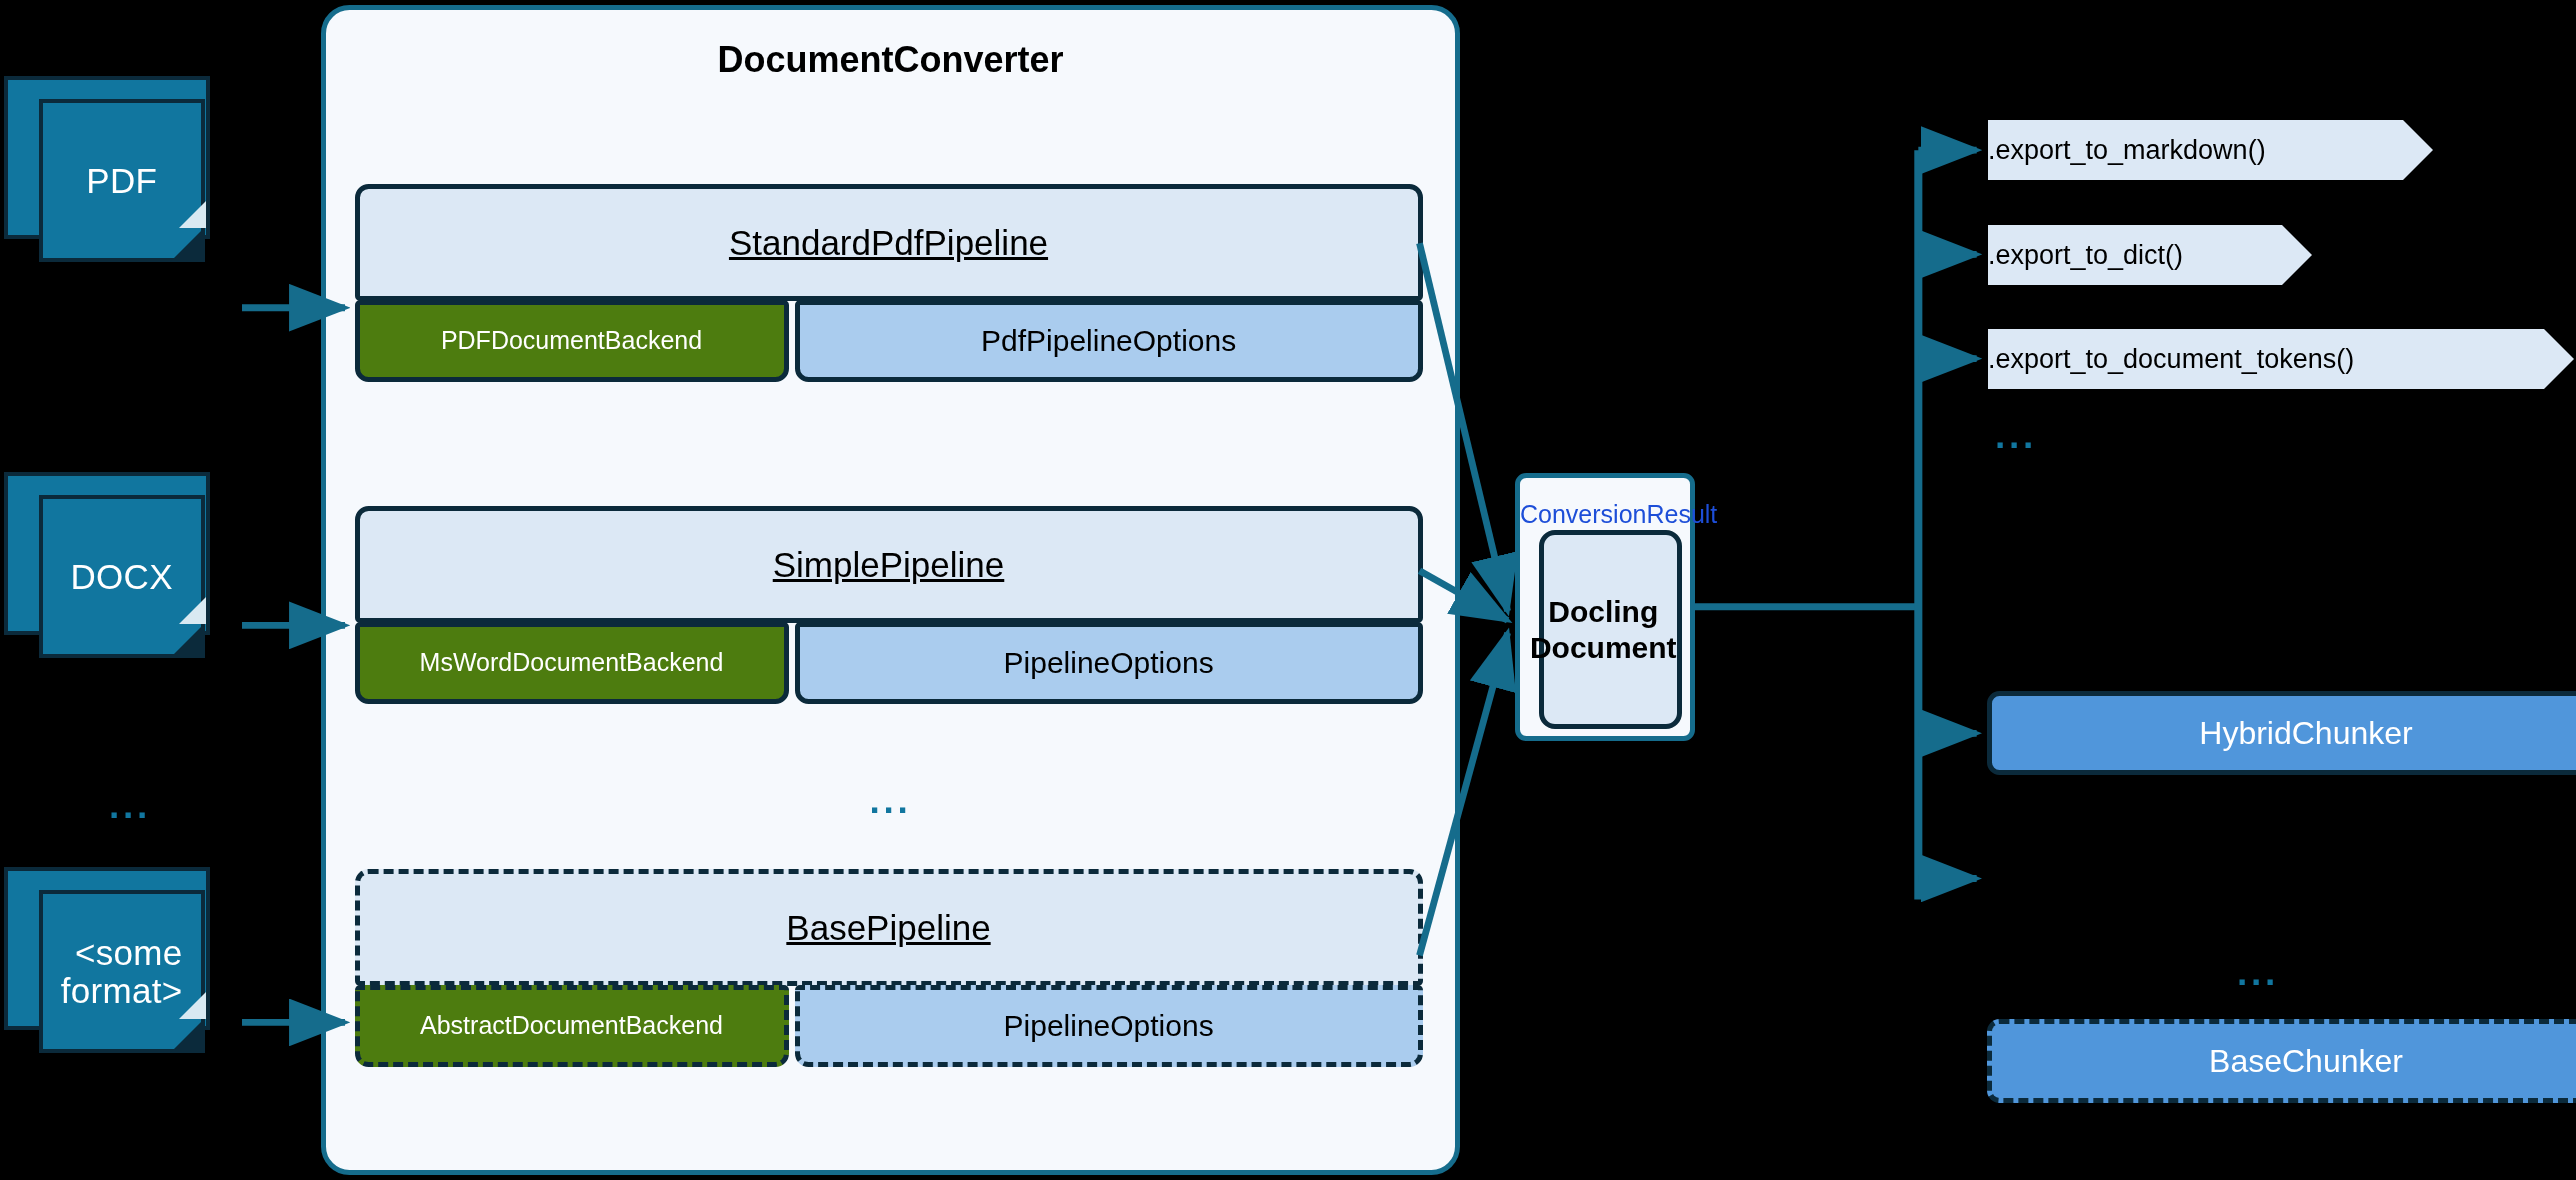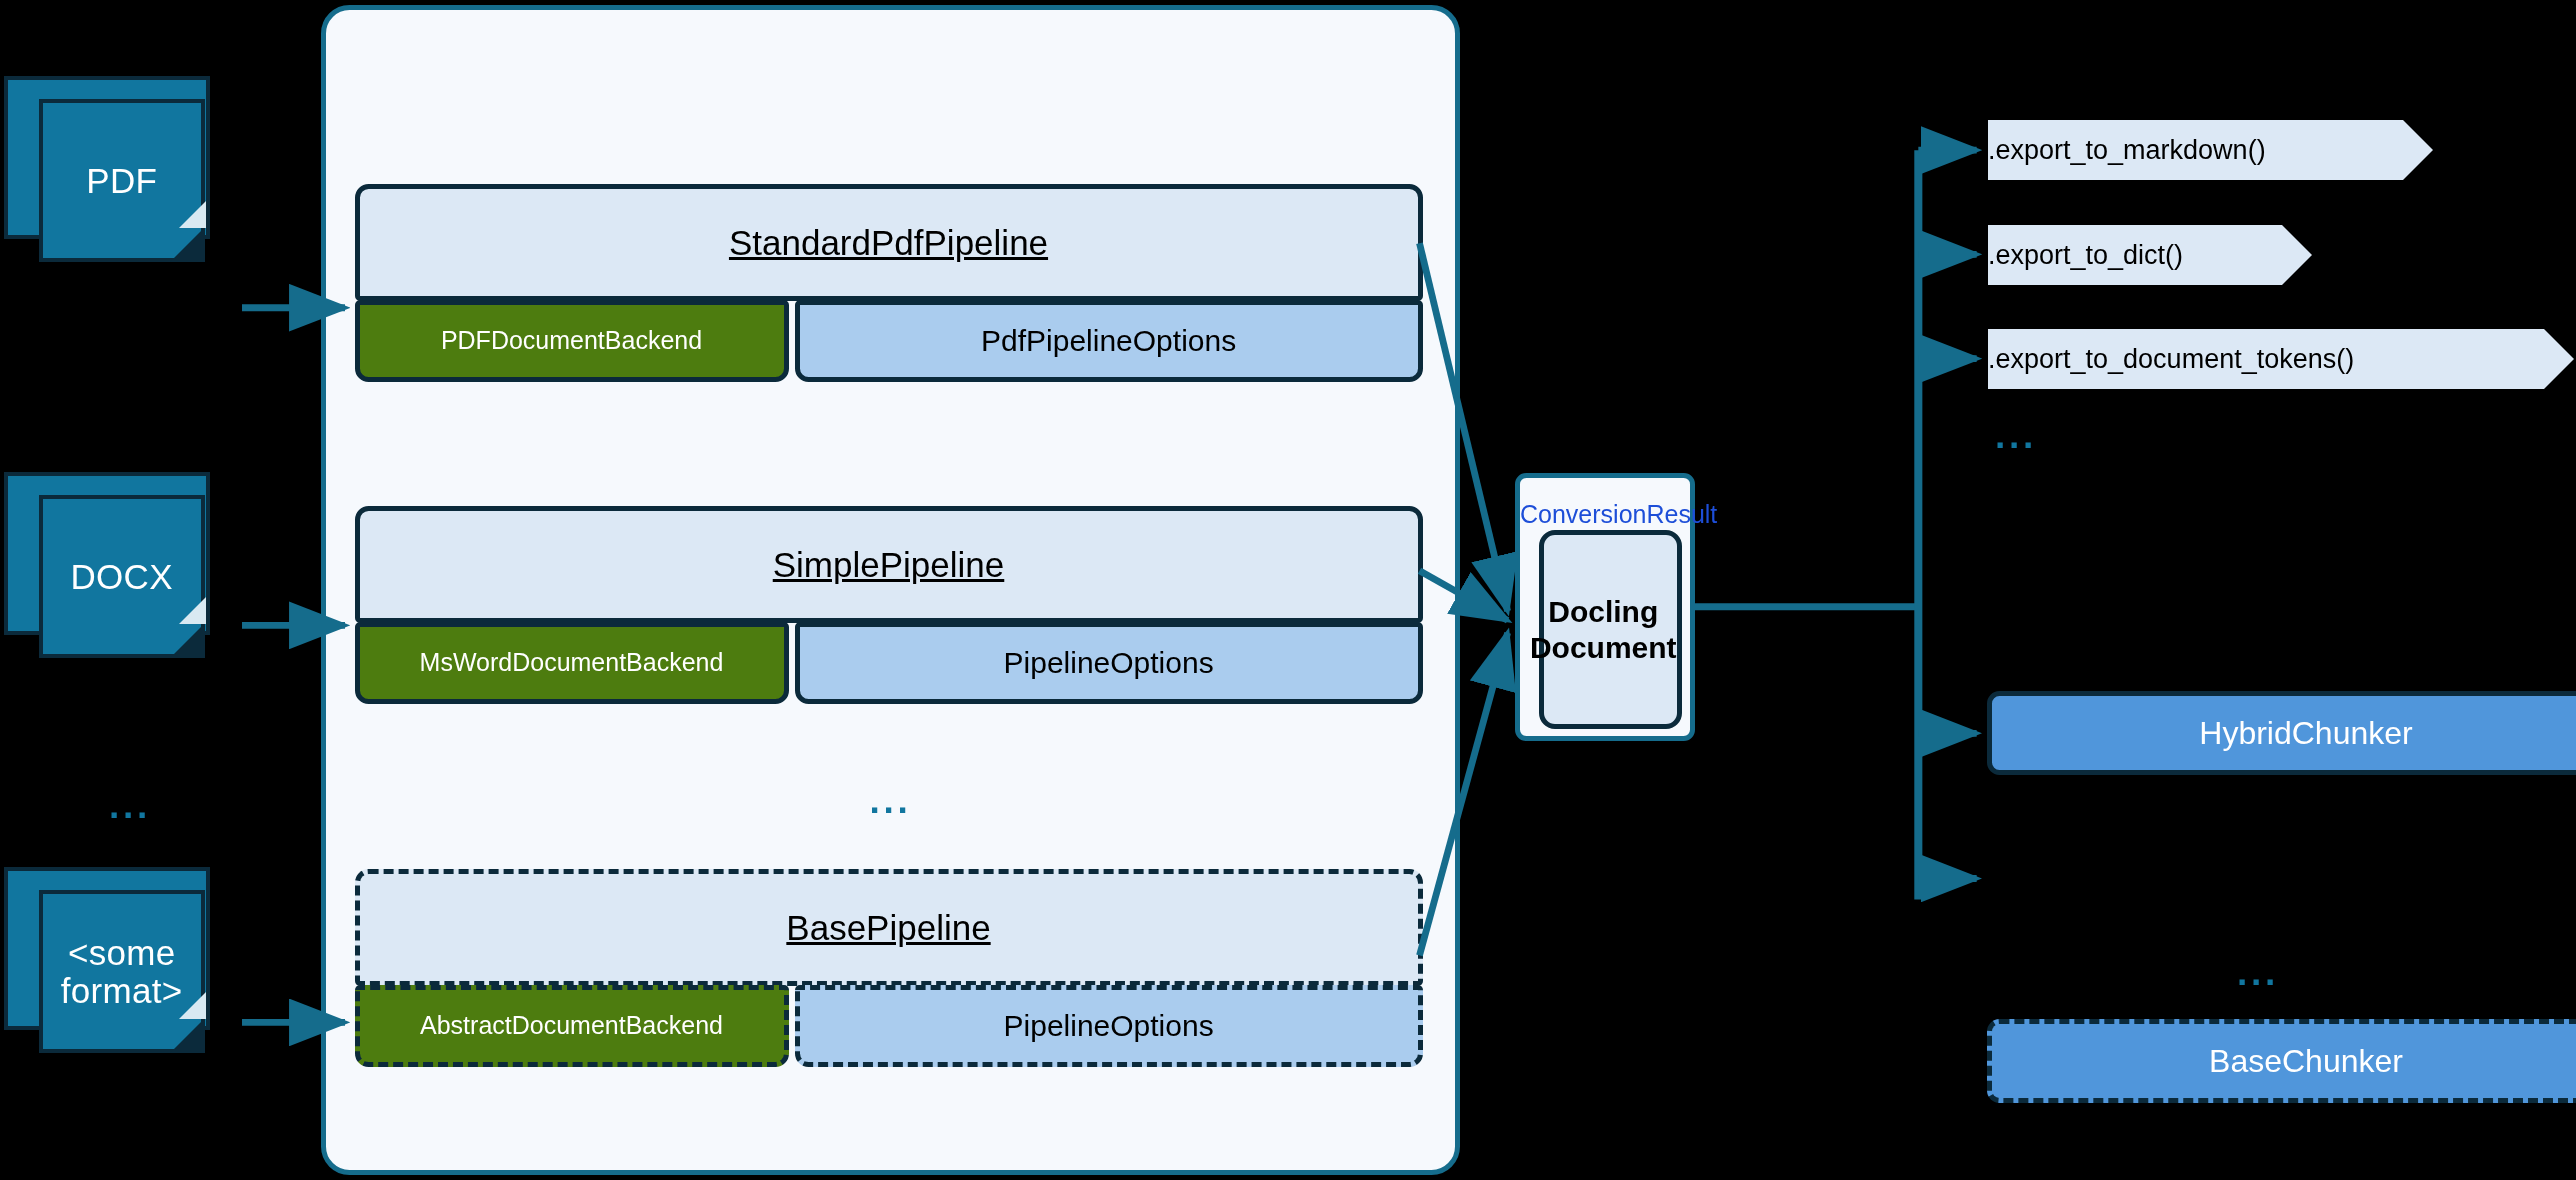--- a/index.html
+++ b/index.html
@@ -46,21 +46,21 @@
     position: absolute;
     left: 35px; top: 23px;
     width: 166px;
     height: 163px;
     background: #11769F;
     border: 4.3px solid #0B2A3B;
     box-sizing: border-box;
     display: flex;
     align-items: center;
     justify-content: center;
-    text-align: center;
+    text-align: right;
   }
   .doc-front .doc-label {
     color: #FFFFFF;
     font-size: 35px;
     line-height: 1.08;
     letter-spacing: 0.3px;
   }
   .doc-fold {
     position: absolute;
     right: -4.3px;
@@ -307,20 +307,21 @@
     <div class="doc-front">
       <span class="doc-label" style="white-space:pre-line;">&lt;some
 format&gt;</span>
       <span class="doc-fold">
         <span class="doc-fold-in"></span>
       </span>
     </div>
   </div>
 
   <div id="converter">
+    <div id="converter-title">DocumentConverter</div>
 
     <div class="pipeline-group" style="top:174px;">
       <div class="pipe-head">
         <span class="pipe-label">StandardPdfPipeline</span>
       </div>
       <div class="pipe-row">
         <div class="pipe-backend">PDFDocumentBackend</div>
         <div class="pipe-options">PdfPipelineOptions</div>
       </div>
     </div>

